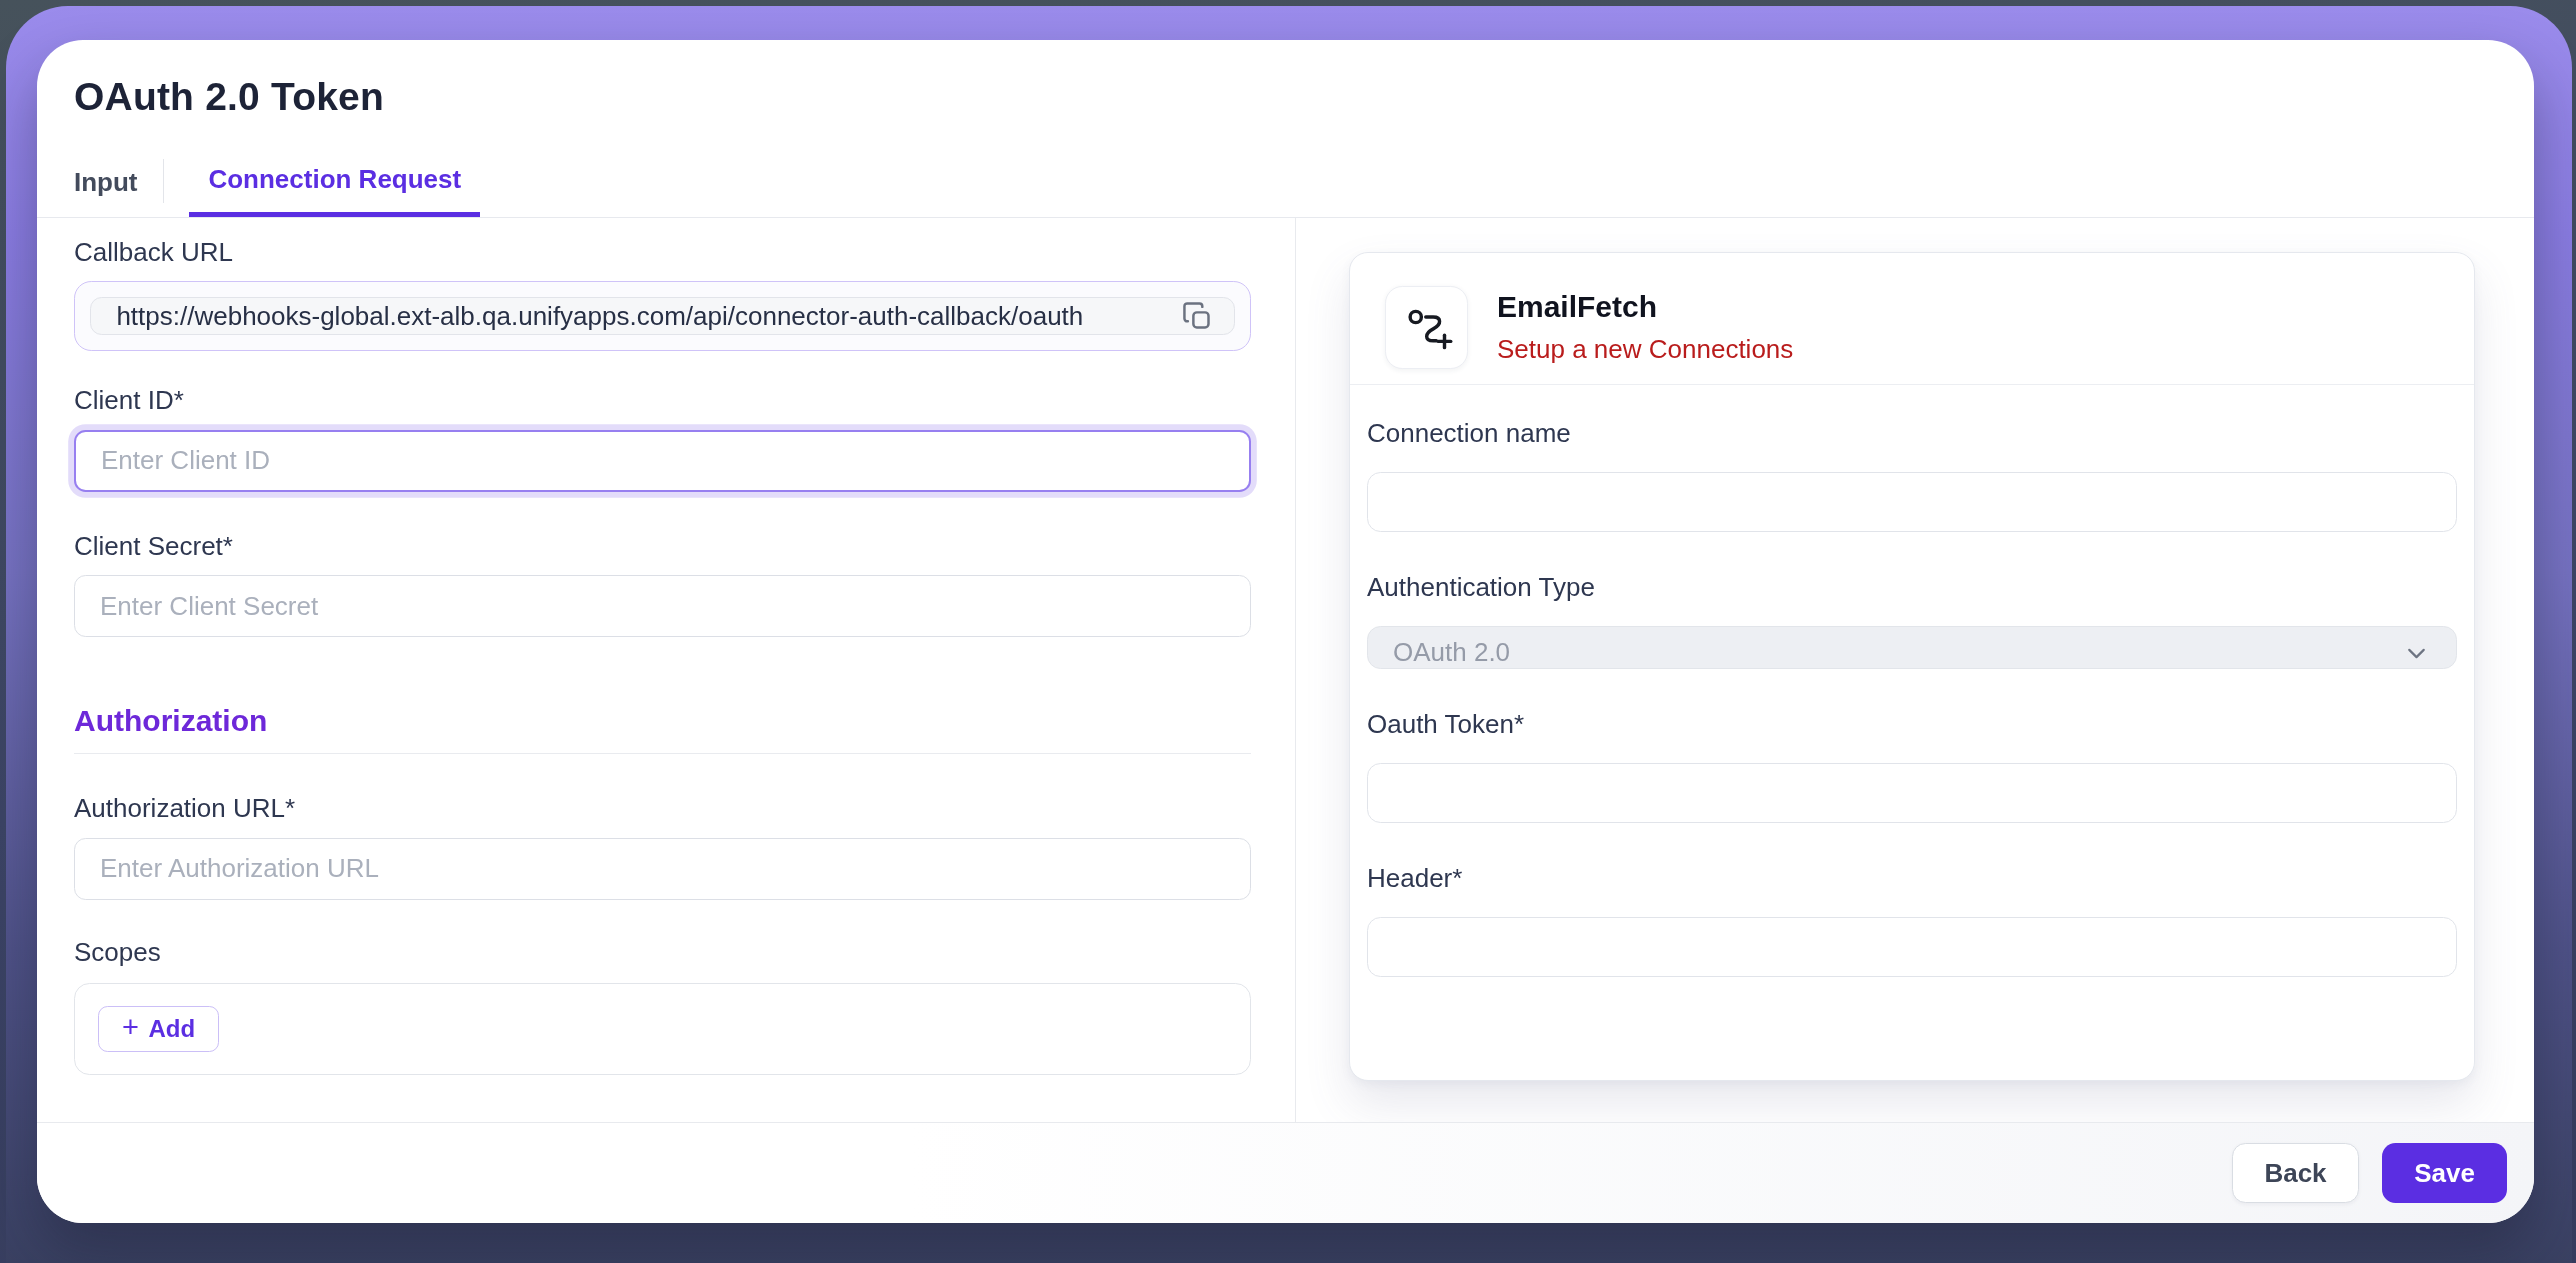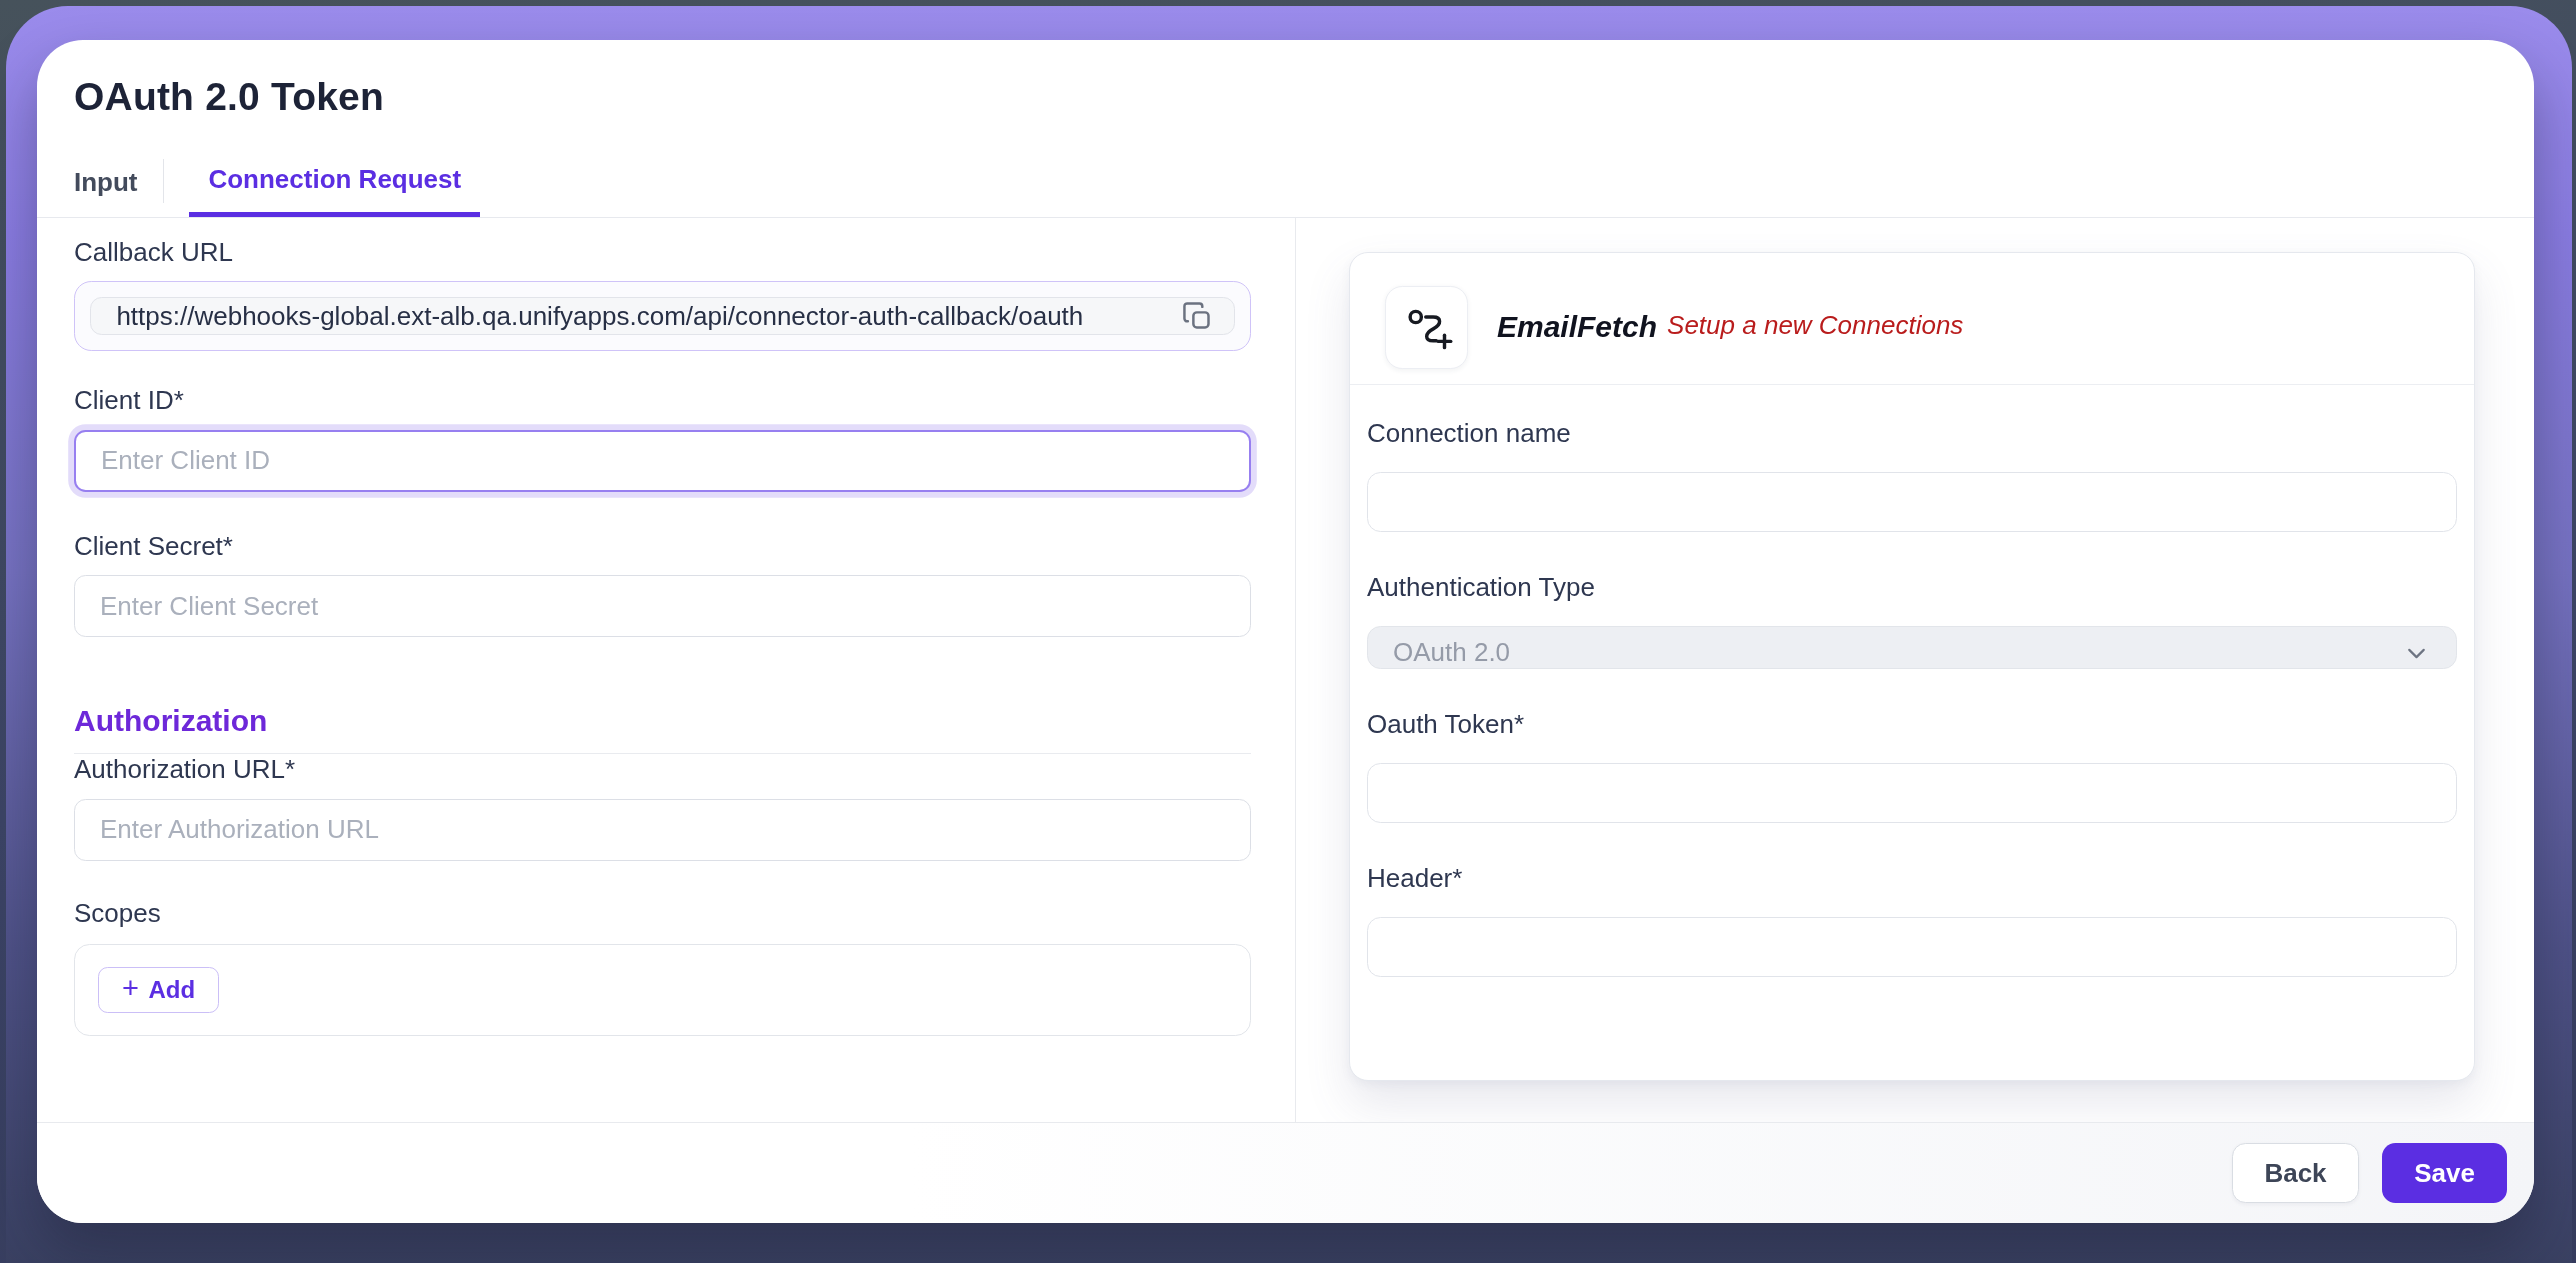--- a/index.html
+++ b/index.html
@@ -70,21 +70,21 @@
     font-size: 26px; color: #272f45; padding: 0 25px; outline: none;
   }
   .text-input::placeholder { color: #aab0bc; }
   .text-input.focused { border: 2.9px solid #977ff0; box-shadow: 0 0 0 5.8px #e3dcfa; }
 
   .mt-label-cid { margin-top: 34px; }
   .mt-input { margin-top: 13.5px; }
   .mt-label-cs { margin-top: 39px; }
   .mt-auth-heading { margin-top: 67px; }
   .mt-auth-hr { margin-top: 15.4px; }
-  .mt-label-url { }
+  .mt-label-url { margin-top: 39px; }
   .mt-label-scopes { margin-top: 37px; }
 
   .scopes-box {
     margin-top: 15.4px; height: 92px; border: 1.9px solid #e2e5ea; border-radius: 15.4px;
     background: #ffffff; display: flex; align-items: center; padding: 0 23px;
   }
   .add-btn {
     height: 46px; padding: 0 23px; background: #ffffff; cursor: pointer;
     border: 1.9px solid #cbbff7; border-radius: 9.6px;
     display: flex; align-items: center; gap: 9.6px;
@@ -98,21 +98,21 @@
     background: #ffffff; border: 1.9px solid #e5e8ee; border-radius: 19px;
     box-shadow: 0 23px 46px rgba(93,95,132,0.14), 0 3.9px 9.6px rgba(93,95,132,0.06);
     overflow: hidden;
   }
   .card-header { display: flex; align-items: center; gap: 29px; padding: 33px 35px 15.4px 35px; border-bottom: 1.9px solid #eceef2; }
   .app-icon-box {
     width: 83px; height: 83px; border: 1.9px solid #eceef3; border-radius: 17.3px;
     background: #ffffff; display: flex; align-items: center; justify-content: center;
     box-shadow: 0 1.9px 5.8px rgba(40,44,70,0.06); flex: none;
   }
-  .card-titles { display: flex; gap: 10px; font-style: italic; }
+  .card-titles { display: flex; flex-direction: column; gap: 10px; }
   .card-title { font-size: 30px; font-weight: 700; color: #10131f; }
   .card-subtitle { font-size: 26px; font-weight: 400; color: #b91c1c; }
 
   .card-body { padding: 33px 17px; }
   .card-row { margin-bottom: 40px; }
   .card-label { font-size: 26px; font-weight: 500; color: #2e3750; margin-bottom: 23px; }
   .card-input {
     width: 100%; height: 60px; border: 1.9px solid #e1e4ea; border-radius: 13.5px;
     background: #ffffff; font-family: "Liberation Sans", sans-serif;
     font-size: 26px; color: #272f45; padding: 0 25px; outline: none;

